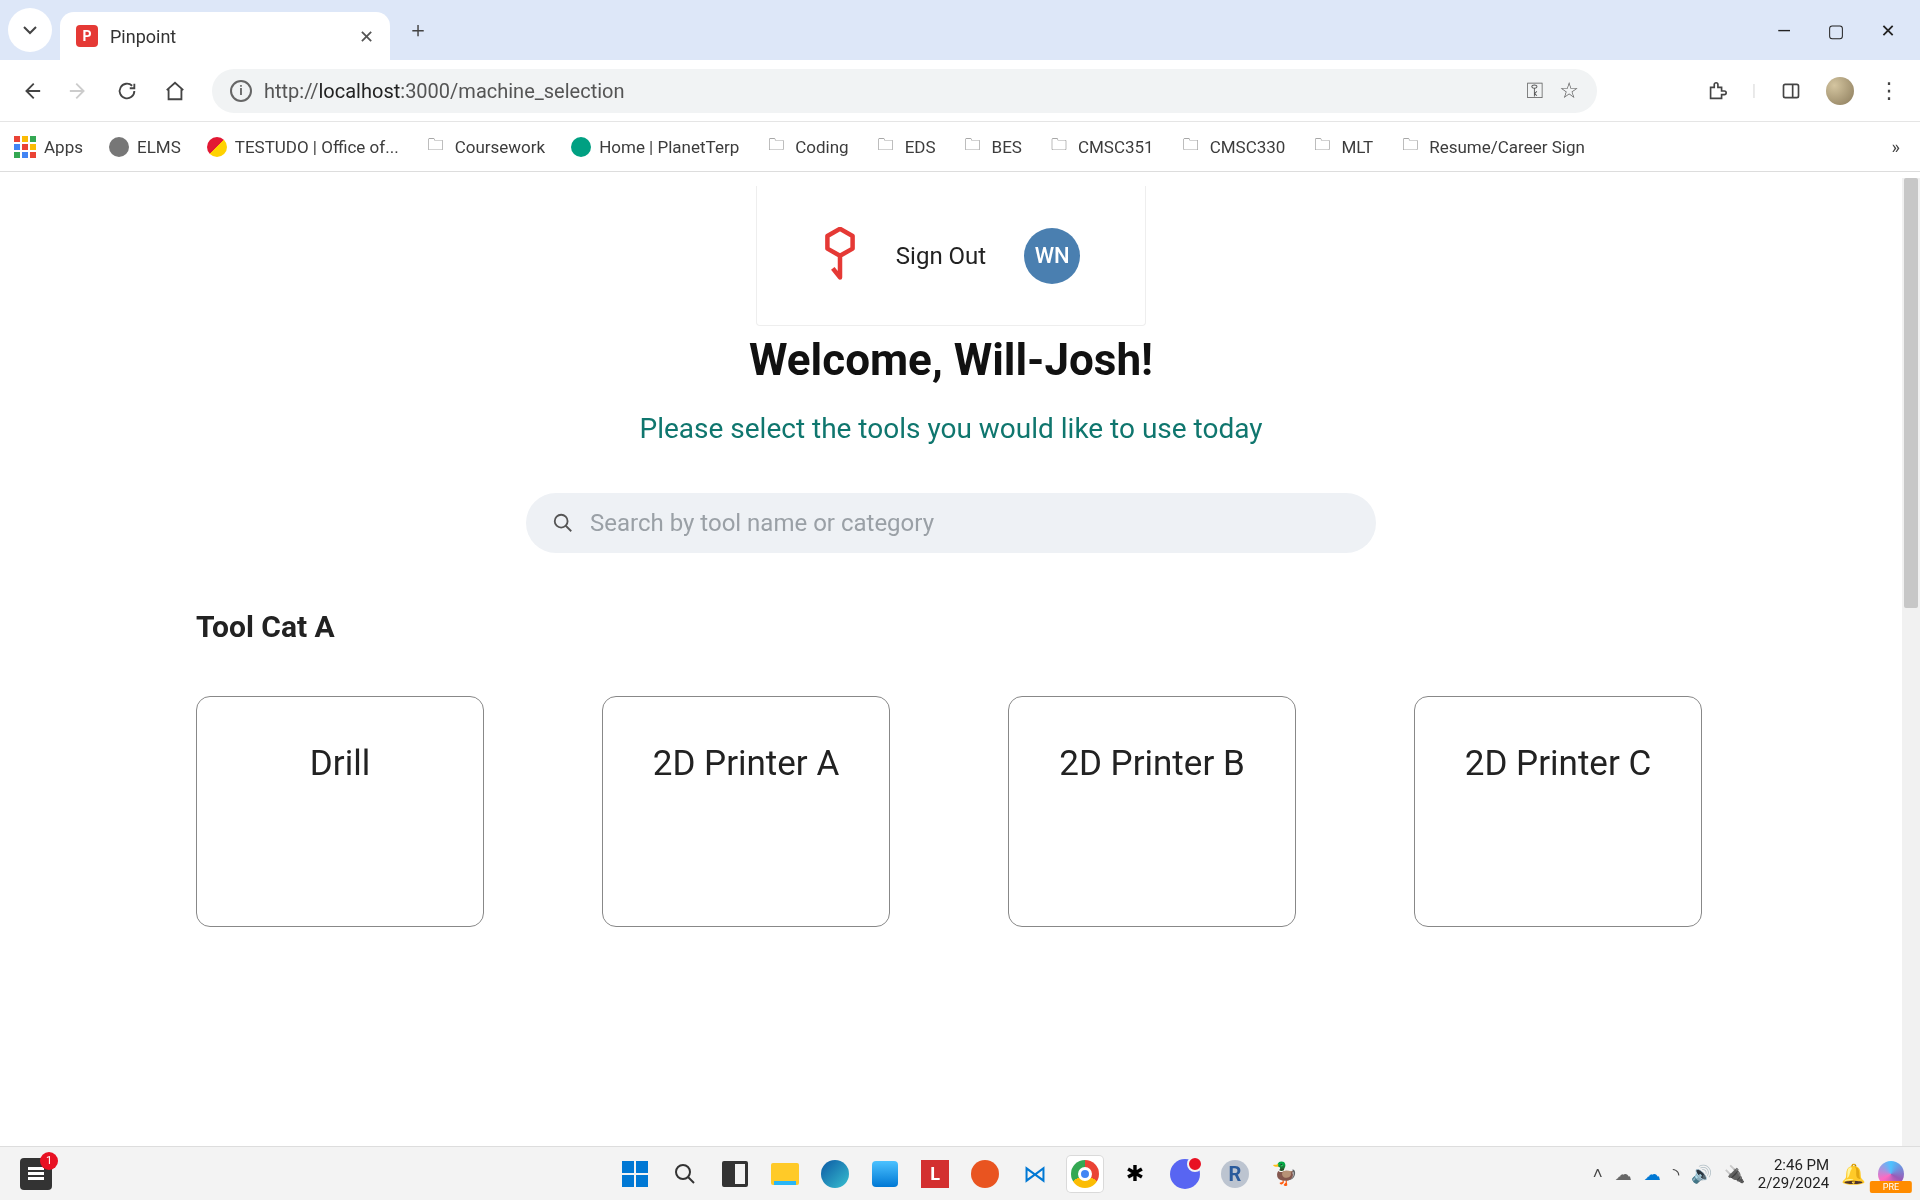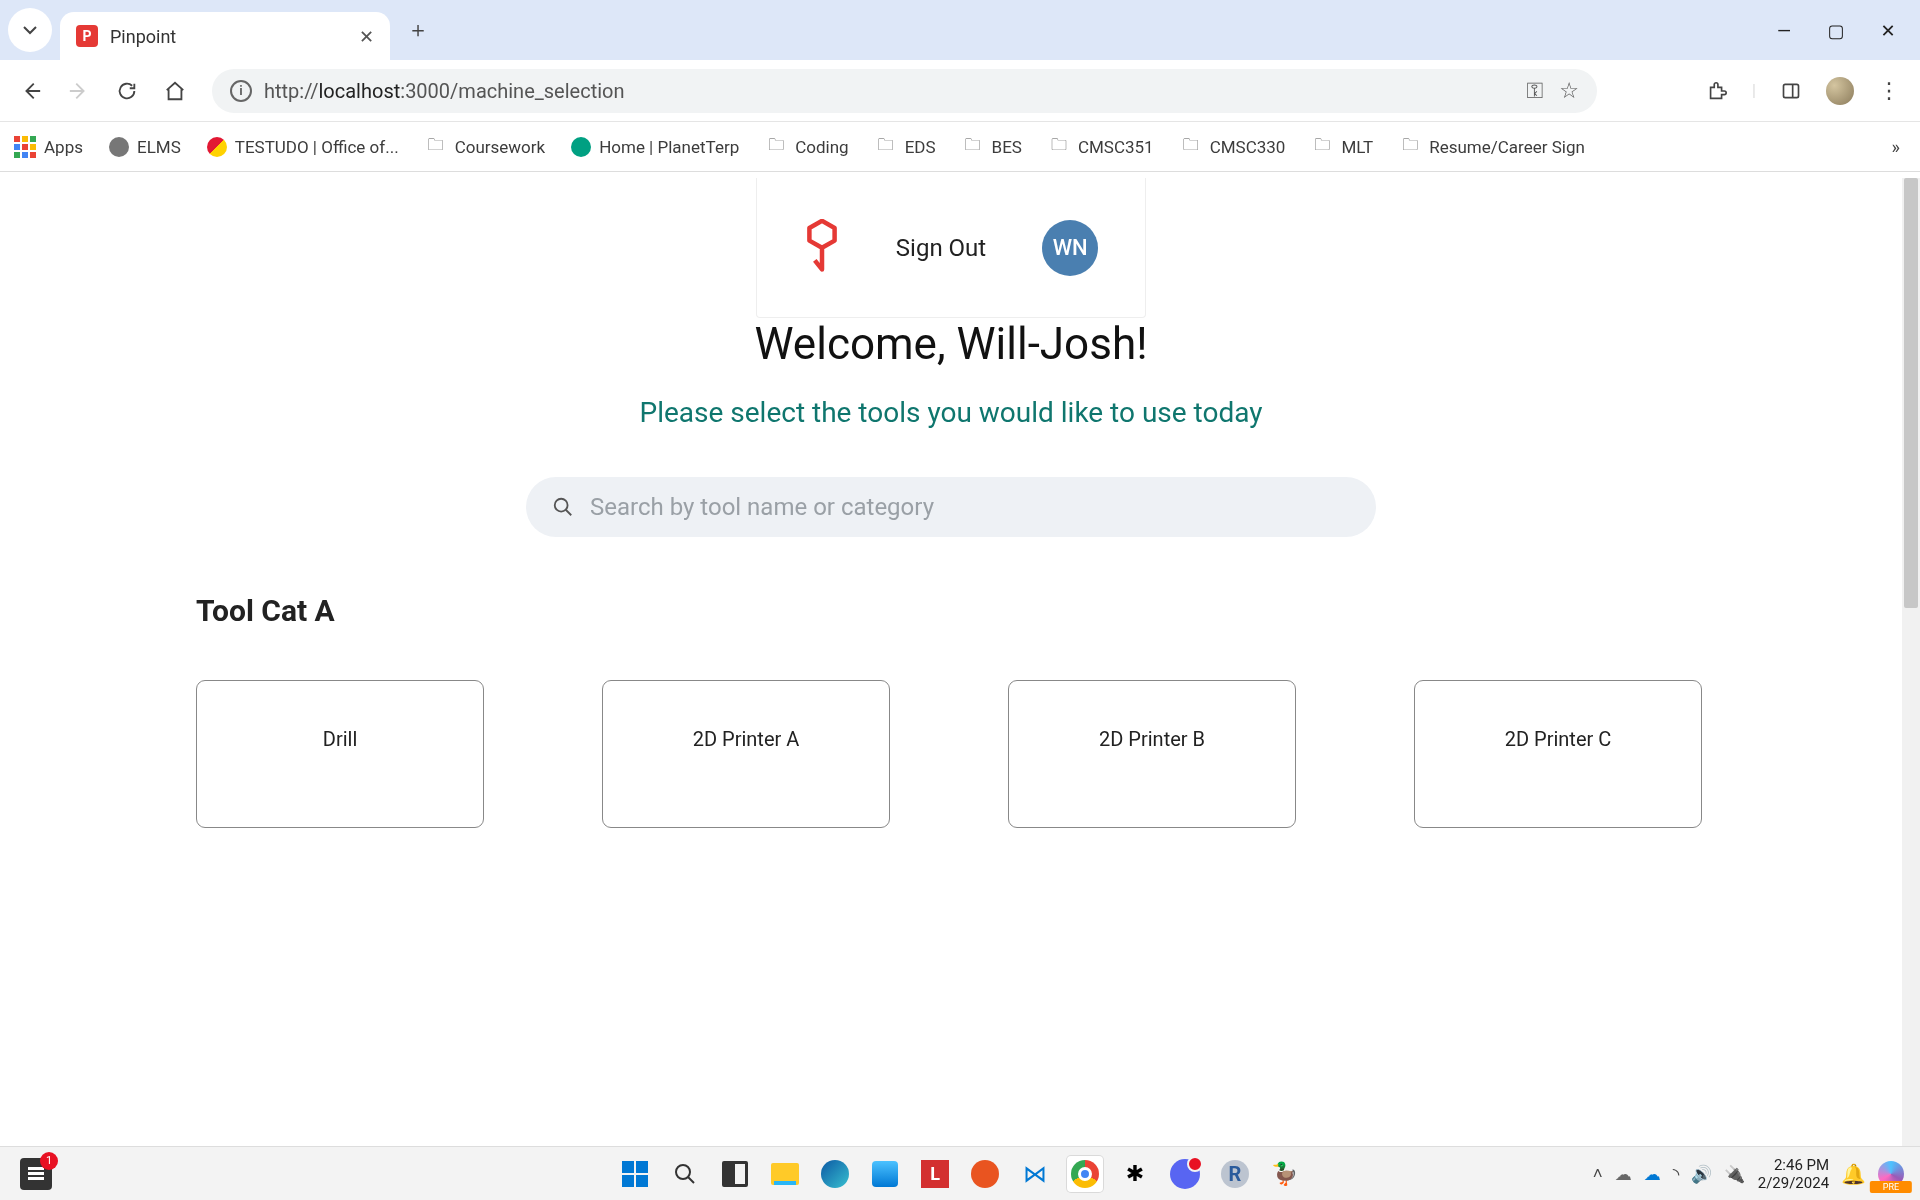--- a/index.html
+++ b/index.html
@@ -41,37 +41,37 @@
   .testudo { width:20px; height:20px; border-radius:50%; background: linear-gradient(135deg,#e21833 50%,#ffd200 50%);}
   .terp { width:20px; height:20px; border-radius:50%; background:#00a082;}
   .chev { margin-left:auto; font-size:18px; color:#444; cursor:pointer; padding-right:6px;}
 
   
   .page { position:absolute; top:178px; left:0; right:18px; bottom:32px; background:#fff; overflow-y:auto;}
   .scrollbar { position:absolute; right:0; top:178px; width:18px; bottom:32px; background:#f1f1f1;}
   .scrollbar .thumb { position:absolute; left:2px; right:2px; top:0; height:430px; background:#c7c7c7; border-radius:2px;}
   .scrollbar .arrow-up { position:absolute; top:2px; left:0; right:0; text-align:center; font-size:10px; color:#666;}
 
-  .header-card { width:390px; margin: 0 auto; border:1px solid #eee; border-top:none; border-radius:0 0 4px 4px; height:140px; display:flex; align-items:center; justify-content:center; gap:56px; padding:0 30px;}
+  .header-card { width:390px; margin: 8px auto; border:1px solid #eee; border-top:none; border-radius:0 0 4px 4px; height:140px; display:flex; align-items:center; justify-content:center; gap:38px; padding:0 30px;}
   .pin-logo svg { width:36px; height:54px;}
   .signout { font-size:24px; color:#222; cursor:pointer;}
   .avatar-badge { width:56px; height:56px; border-radius:50%; background:#4a7fb0; color:#fff; display:flex; align-items:center; justify-content:center; font-size:22px; font-weight:500;}
 
-  .welcome { text-align:center; font-size:44px; font-weight:400; color:#111; }
+  .welcome { text-align:center; font-size:44px; font-weight:700; color:#111; }
   .subtitle { text-align:center; font-size:28px; color:#0f766e; margin-top:26px;}
 
   .search-box { width:850px; margin:48px auto 0; background:#eef1f5; border-radius:30px; height:60px; display:flex; align-items:center; padding:0 26px; gap:16px;}
   .search-box svg { width:22px; height:22px; stroke:#555; fill:none;}
   .search-box input { flex:1; border:none; background:transparent; font-size:24px; color:#333; outline:none;}
   .search-box input::placeholder { color:#9aa0a6;}
 
   .content-pad { padding: 0 196px;}
   .cat-title { font-size:30px; color:#222; margin-top:56px;}
   .grid { display:grid; grid-template-columns: repeat(4, 288px); gap:120px 118px; margin-top:52px;}
-  .card { border:1px solid #888; border-radius:9px; height:148px; display:flex; align-items:flex-start; justify-content:center; padding-top:46px; font-size:20px; color:#222; cursor:pointer; background:#fff;}
+  .card { border:1px solid #888; border-radius:14px; height:231px; display:flex; align-items:flex-start; justify-content:center; padding-top:46px; font-size:35px; color:#222; cursor:pointer; background:#fff;}
 
   
   .taskbar { position:absolute; left:0; right:0; bottom:0; height:54px; background:#f3f3f3; border-top:1px solid #ddd; display:flex; align-items:center;}
   .taskbar .left { padding-left:20px;}
   .taskbar .center { position:absolute; left:50%; transform:translateX(-50%); display:flex; gap:14px; align-items:center;}
   .taskbar .right { margin-left:auto; display:flex; align-items:center; gap:12px; padding-right:16px;}
   .tb-icon { width:36px; height:36px; display:flex; align-items:center; justify-content:center; font-size:20px; cursor:pointer; border-radius:4px;}
   .tb-icon.active { background:#fff; box-shadow:0 0 0 1px rgba(0,0,0,0.1);}
   .win-logo { display:grid; grid-template-columns:12px 12px; grid-template-rows:12px 12px; gap:2px;}
   .win-logo span { background:#0078d4;}

